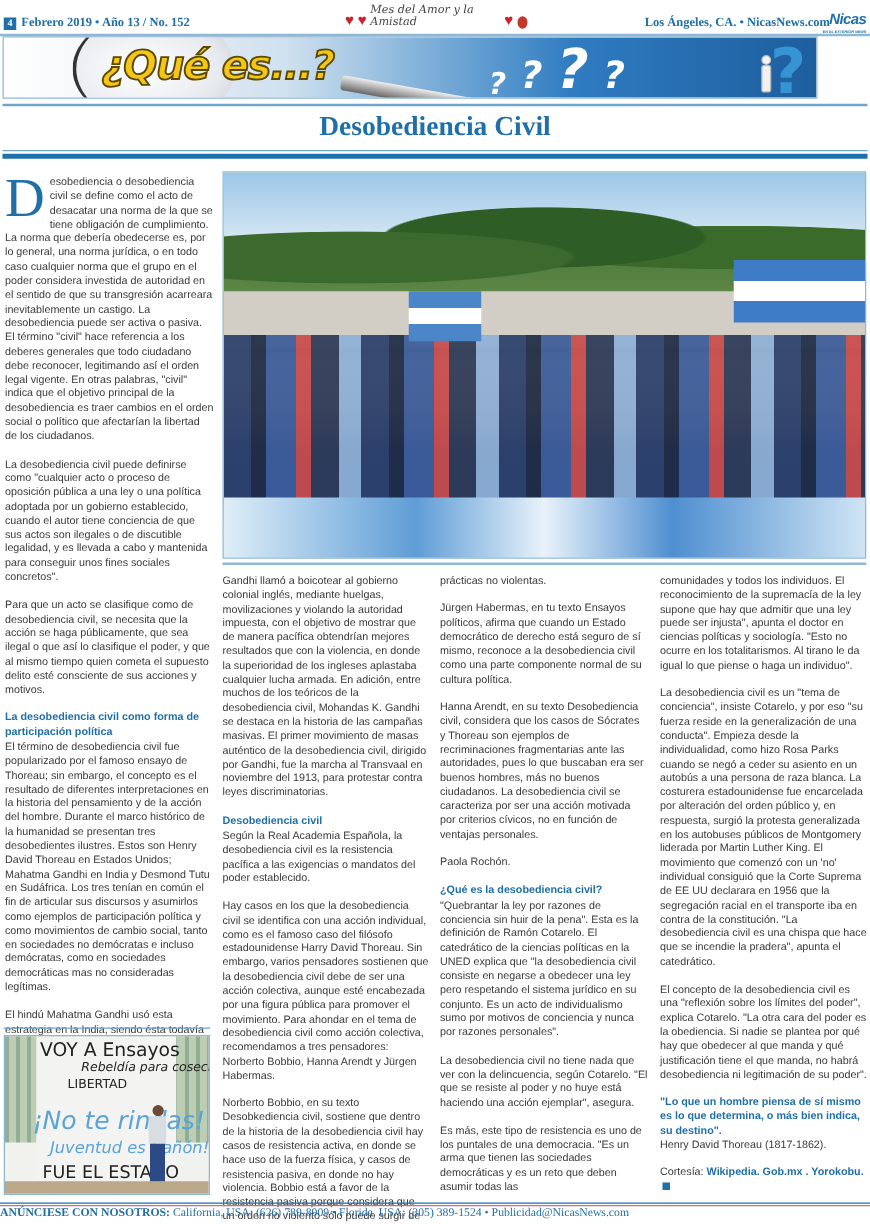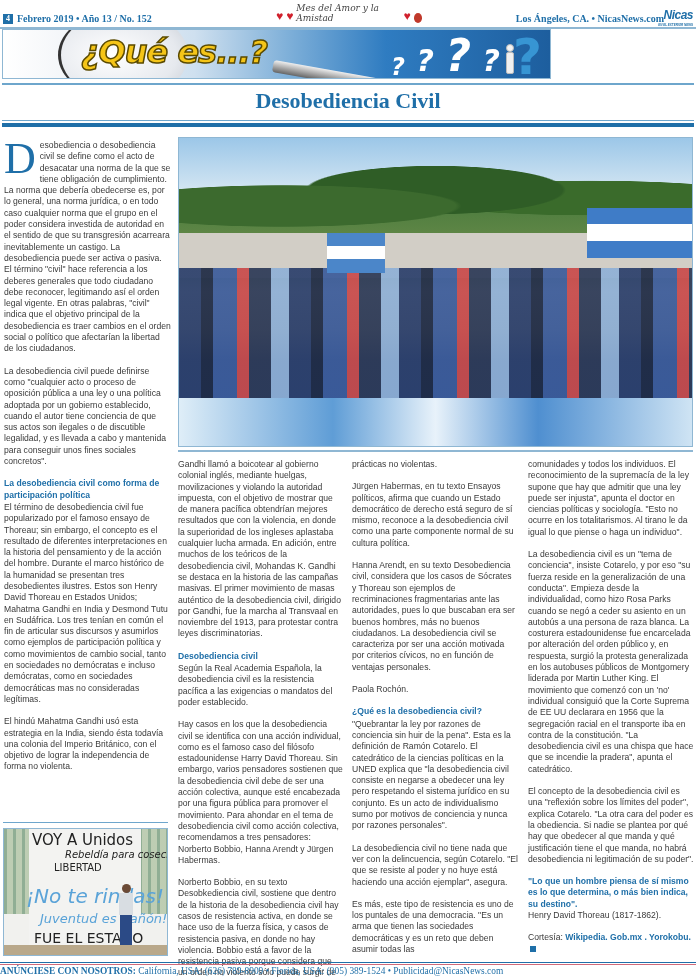--- a/index.html
+++ b/index.html
@@ -11,21 +11,21 @@
   .pagenum { background: #1f6fa8; color: #fff; font-size: 8px; padding: 0 3px; height: 10px; line-height: 10px; display: inline-block; }
   .topbar .center { position: absolute; left: 276px; top: 1px; width: 146px; height: 22px; display: flex; align-items: flex-end; justify-content: center; gap: 3px; }
   .heart { color: #d0202c; font-size: 12px; }
   .theme-label { font-family: "DejaVu Serif", serif; font-style: italic; font-size: 9px; color: #444; }
   .bear { width: 10px; height: 10px; border-radius: 50%; background: #c0392b; display: inline-block; }
   .topbar .right { position: absolute; right: 32px; top: 13px; font-family: "Liberation Serif", serif; font-weight: bold; font-size: 10px; color: #1f6fa8; }
   .logo { position: absolute; right: 3px; top: 10px; font-family: "Liberation Sans", sans-serif; font-weight: bold; font-style: italic; font-size: 12px; color: #1f6fa8; letter-spacing: -0.5px; line-height: 10px; text-align: right; }
   .logo small { display: block; font-size: 3px; letter-spacing: 0; color: #1f6fa8; }
   .topline { position: absolute; left: 0; top: 27px; width: 696px; height: 2px; background: #8fb7d3; }
 
-  .banner { position: absolute; left: 2px; top: 29px; width: 549px; height: 50px; border: 1px solid #8fb7d3; background: linear-gradient(90deg, #ffffff 0%, #f0f3f7 15%, #cfe0ef 35%, #7fb0d9 52%, #2f7cc1 70%, #1d5e9e 100%); overflow: hidden; }
+  .banner { position: absolute; left: 2px; top: 29px; width: 652px; height: 50px; border: 1px solid #8fb7d3; background: linear-gradient(90deg, #ffffff 0%, #f0f3f7 15%, #cfe0ef 35%, #7fb0d9 52%, #2f7cc1 70%, #1d5e9e 100%); overflow: hidden; }
   .lens { position: absolute; left: 55px; top: -20px; width: 130px; height: 90px; border-radius: 50%; border-left: 3px solid #333; background: radial-gradient(ellipse at 40% 50%, #fff 0%, #e6e9ee 60%, #bcc3cc 100%); }
   .handle { position: absolute; left: 270px; top: 30px; width: 150px; height: 12px; background: linear-gradient(#eee, #666); transform: rotate(10deg); transform-origin: left center; border-radius: 3px; }
   .que-title { position: absolute; left: 78px; top: 3px; font-family: "DejaVu Sans", sans-serif; font-weight: bold; font-style: italic; font-size: 32px; color: #f5c518; -webkit-text-stroke: 1.5px #5a4a00; letter-spacing: -1px; }
   .qmarks { position: absolute; left: 388px; top: 0; font-family: "DejaVu Sans", sans-serif; font-weight: bold; font-style: italic; color: #fff; }
   .qmarks span { display: inline-block; margin-right: 6px; }
   .q1 { font-size: 24px; vertical-align: bottom; } .q2 { font-size: 30px; } .q3 { font-size: 44px; } .q4 { font-size: 30px; }
   .bigq { position: absolute; right: 8px; top: -2px; font-family: "DejaVu Sans", sans-serif; font-weight: bold; font-size: 50px; color: #3a9bd9; opacity: 0.9; }
   .figure { position: absolute; right: 36px; top: 14px; width: 8px; height: 30px; }
   .figure .head { width: 8px; height: 8px; border-radius: 50%; background: #f4f4f4; border: 1px solid #bbb; }
   .figure .body { width: 8px; height: 22px; background: #f0f0f0; border: 1px solid #bbb; border-radius: 2px; }
@@ -116,31 +116,32 @@
 </div>
 
 <div class="rule1"></div>
 <h1 class="headline">Desobediencia Civil</h1>
 <div class="rule2"></div>
 <div class="rule3"></div>
 
 <div class="col" style="left:4px; top:140px; width:167px;">
   <p><span class="dropcap">D</span><span>esobediencia o desobediencia civil se define como el acto de desacatar una norma de la que se tiene obligación de cumplimiento. La norma que debería obedecerse es, por lo general, una norma jurídica, o en todo caso cualquier norma que el grupo en el poder considera investida de autoridad en el sentido de que su transgresión acarreara inevitablemente un castigo. La desobediencia puede ser activa o pasiva. El término "civil" hace referencia a los deberes generales que todo ciudadano debe reconocer, legitimando así el orden legal vigente. En otras palabras, "civil" indica que el objetivo principal de la desobediencia es traer cambios en el orden social o político que afectarían la libertad de los ciudadanos.</span></p>
   <p>La desobediencia civil puede definirse como "cualquier acto o proceso de oposición pública a una ley o una política adoptada por un gobierno establecido, cuando el autor tiene conciencia de que sus actos son ilegales o de discutible legalidad, y es llevada a cabo y mantenida para conseguir unos fines sociales concretos".</p>
+  <p>Para que un acto se clasifique como de desobediencia civil, se necesita que la acción se haga públicamente, que sea ilegal o que así lo clasifique el poder, y que al mismo tiempo quien cometa el supuesto delito esté consciente de sus acciones y motivos.</p>
   <h3>La desobediencia civil como forma de participación política</h3>
   <p>El término de desobediencia civil fue popularizado por el famoso ensayo de Thoreau; sin embargo, el concepto es el resultado de diferentes interpretaciones en la historia del pensamiento y de la acción del hombre. Durante el marco histórico de la humanidad se presentan tres desobedientes ilustres. Estos son Henry David Thoreau en Estados Unidos; Mahatma Gandhi en India y Desmond Tutu en Sudáfrica. Los tres tenían en común el fin de articular sus discursos y asumirlos como ejemplos de participación política y como movimientos de cambio social, tanto en sociedades no demócratas e incluso demócratas, como en sociedades democráticas mas no consideradas legítimas.</p>
   <p>El hindú Mahatma Gandhi usó esta estrategia en la India, siendo ésta todavía una colonia del Imperio Británico, con el objetivo de lograr la independencia de forma no violenta.</p>
 </div>
 
 <div class="smallrule"></div>
 <div class="photo-small">
   <div class="fence"></div>
   <div class="wallw"></div>
   <div class="ground"></div>
-  <span class="graffiti g1">VOY A Unidos</span>
+  <span class="graffiti g1">VOY A Ensayos</span>
   <span class="graffiti g2">Rebeldía para cosechar</span>
   <span class="graffiti g3">LIBERTAD</span>
   <span class="graffiti g4">¡No te rindas!</span>
   <span class="graffiti g5">Juventud es Cañón!</span>
   <span class="graffiti g6">FUE EL ESTADO</span>
   <div class="walker">
       <div class="h"></div>
       <div class="t"></div>
       <div class="l"></div>
     </div>

